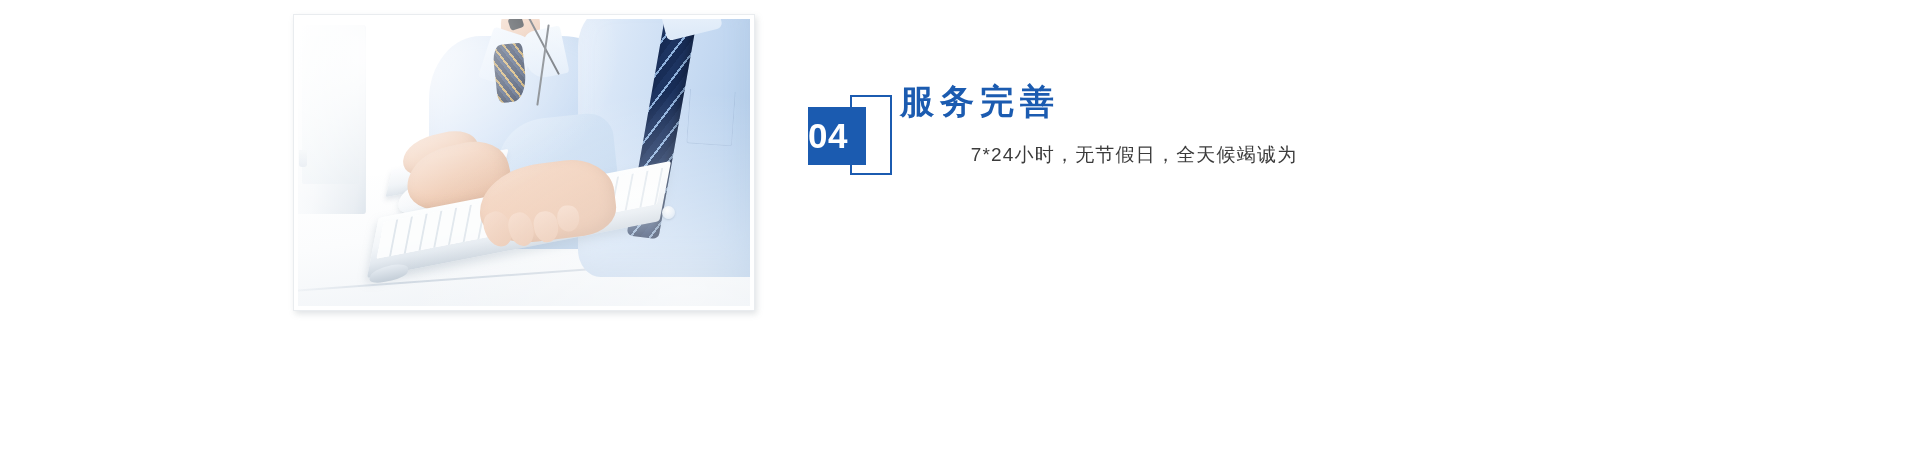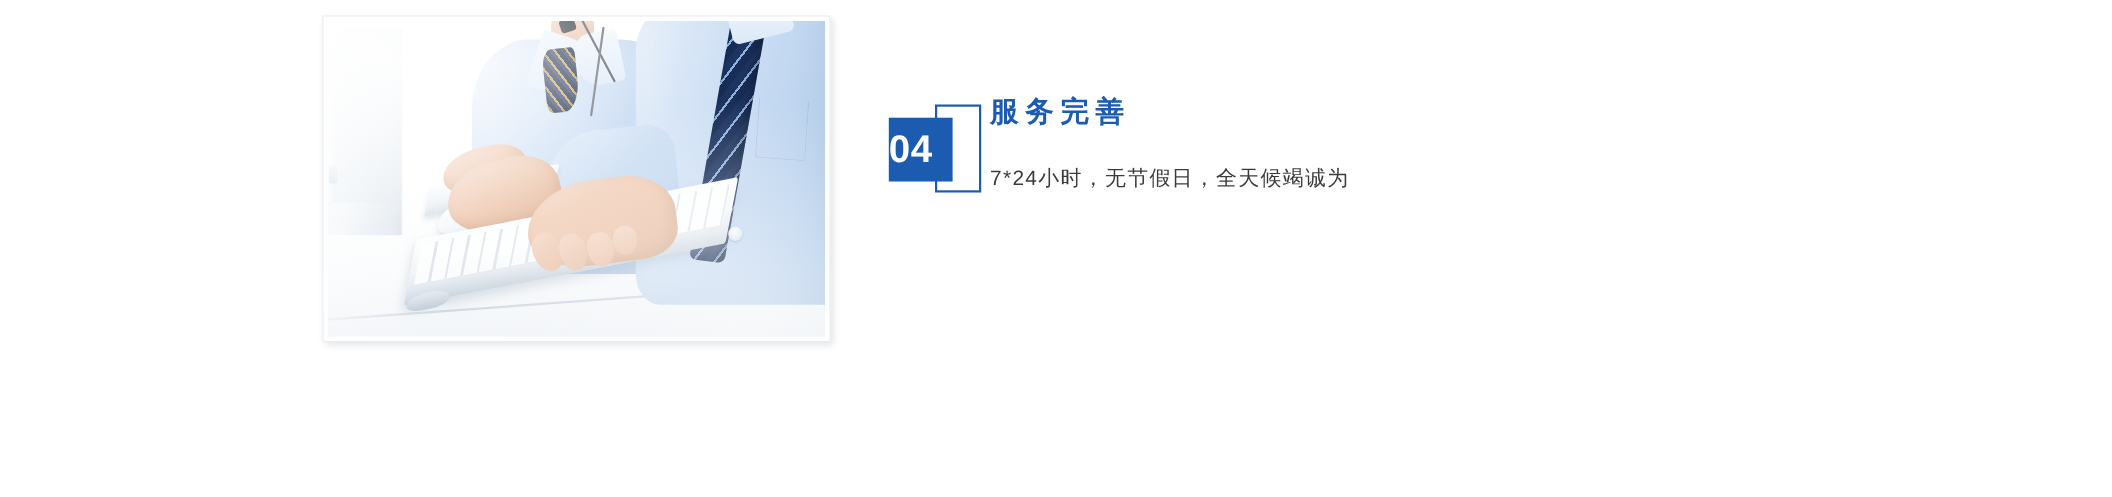--- a/index.html
+++ b/index.html
@@ -440,35 +440,36 @@
 
   .text-col {
     position: absolute;
     left: 92px;
     top: 0px;
     width: 468px;
   }
 
   .title {
     color: #1b5bb0;
-    font-size: 26px;
+    font-size: 34px;
     font-weight: 700;
     letter-spacing: 6px;
     line-height: 38px;
     font-family: "Liberation Sans", "DejaVu Sans", sans-serif;
     white-space: nowrap;
   }
 
   .desc {
-    margin-top: 28px;
+    margin-top: 20px;
     color: #3b3b3b;
     font-size: 19px;
     line-height: 30px;
     letter-spacing: 1.2px;
     font-family: "Liberation Sans", "DejaVu Sans", sans-serif;
+    text-align: center;
   }
   .desc-line { display: block; white-space: nowrap; }
 </style>
 </head>
 <body>
 
 <div class="banner">
 
   <div class="photo-frame">
     <div class="photo">

